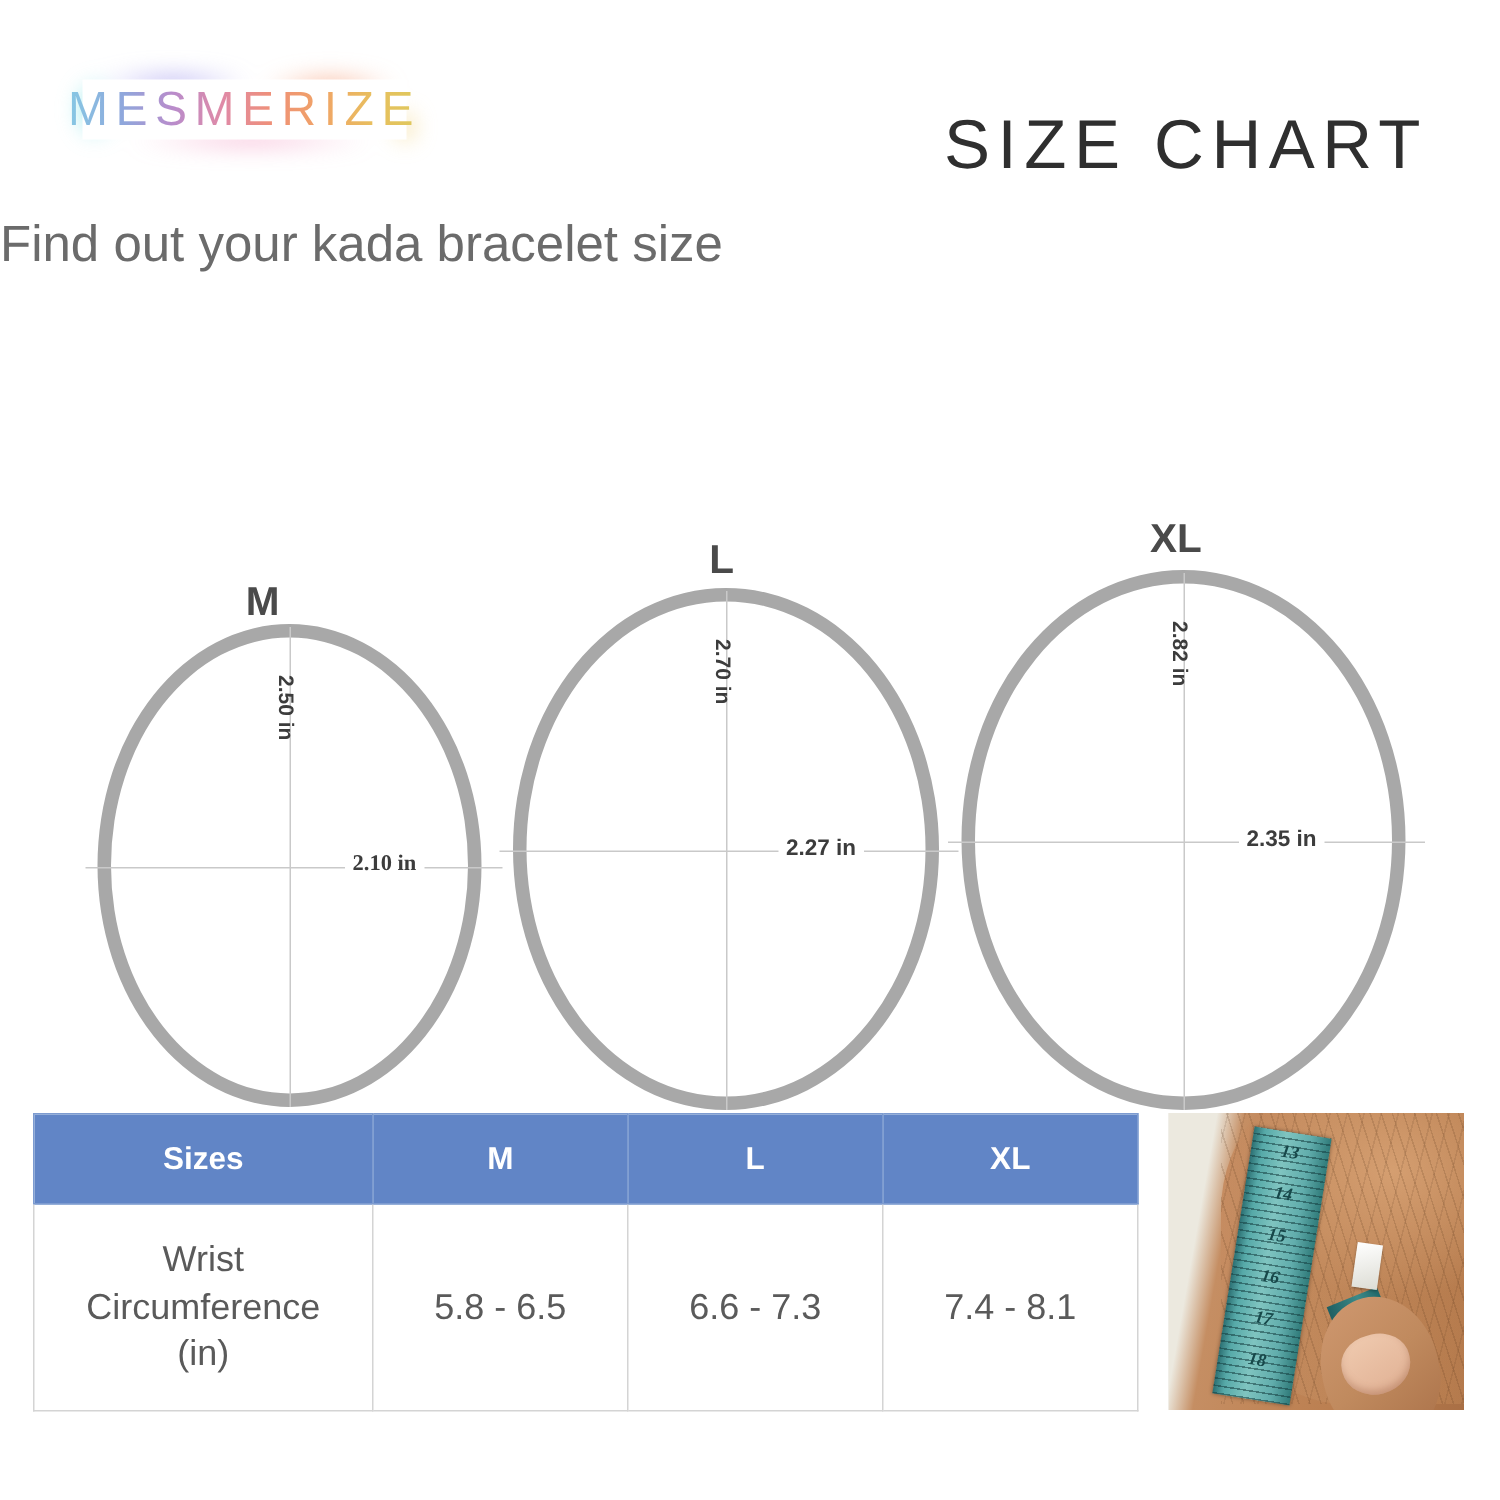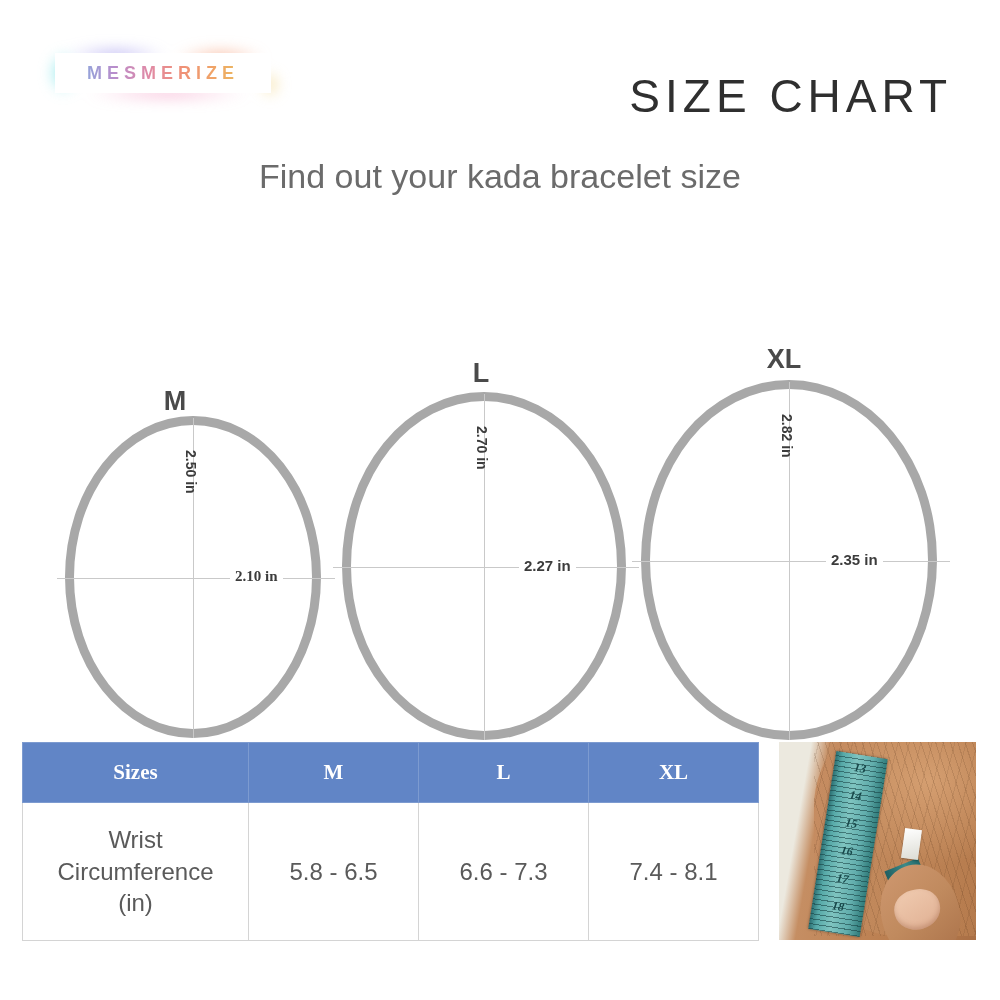--- a/index.html
+++ b/index.html
@@ -35,23 +35,23 @@
   .logo-plate {
     position: absolute;
     left: 11px; top: 9px; right: 11px; bottom: 9px;
     background: #ffffff;
   }
   .logo-text {
     position: absolute;
     left: 0; right: 0; top: 50%;
     transform: translateY(-50%);
     text-align: center;
-    font-size: 18px;
+    font-size: 32px;
     letter-spacing: 5px;
-    font-weight: 700;
+    font-weight: 400;
     white-space: nowrap;
     background-image: linear-gradient(90deg,
       #86c9e4 0%, #8fa7dc 16%, #b98ccb 30%,
       #e08aa6 44%, #ef9077 58%, #f0a566 72%,
       #e8bf5e 86%, #ddc95c 100%);
     -webkit-background-clip: text;
     background-clip: text;
     color: transparent;
     -webkit-text-fill-color: transparent;
   }
@@ -63,25 +63,23 @@
     letter-spacing: 5px;
     color: #2f2f2f;
     white-space: nowrap;
     margin-top: 29px;
   }
 
   
   .intro-heading {
     position: absolute;
     left: 0; right: 0; top: 144px;
-    text-align: center;
     font-size: 34px;
     font-weight: 400;
     color: #6b6b6b;
-    margin-top: 13px;
   }
   .intro-body {
     position: absolute;
     left: 50px; right: 48px; top: 198px;
     text-align: center;
     font-size: 25.5px;
     line-height: 1.6;
     color: #6f6f6f;
   }
   .intro-body .ln { display: block; white-space: nowrap; }
@@ -138,21 +136,20 @@
     text-align: center;
     vertical-align: middle;
   }
   .size-table thead th {
     background: #6185c6;
     color: #ffffff;
     font-size: 21px;
     font-weight: 700;
     height: 60px;
     border-color: #7d9bd0;
-    font-family: Liberation Serif, serif;
   }
   .size-table tbody td {
     height: 138px;
     font-size: 24px;
     font-weight: 400;
     color: #5a5a5a;
     line-height: 1.32;
   }
   .size-table tbody td.rowhead { font-size: 24px; }
   .col-sizes { width: 226px; }

